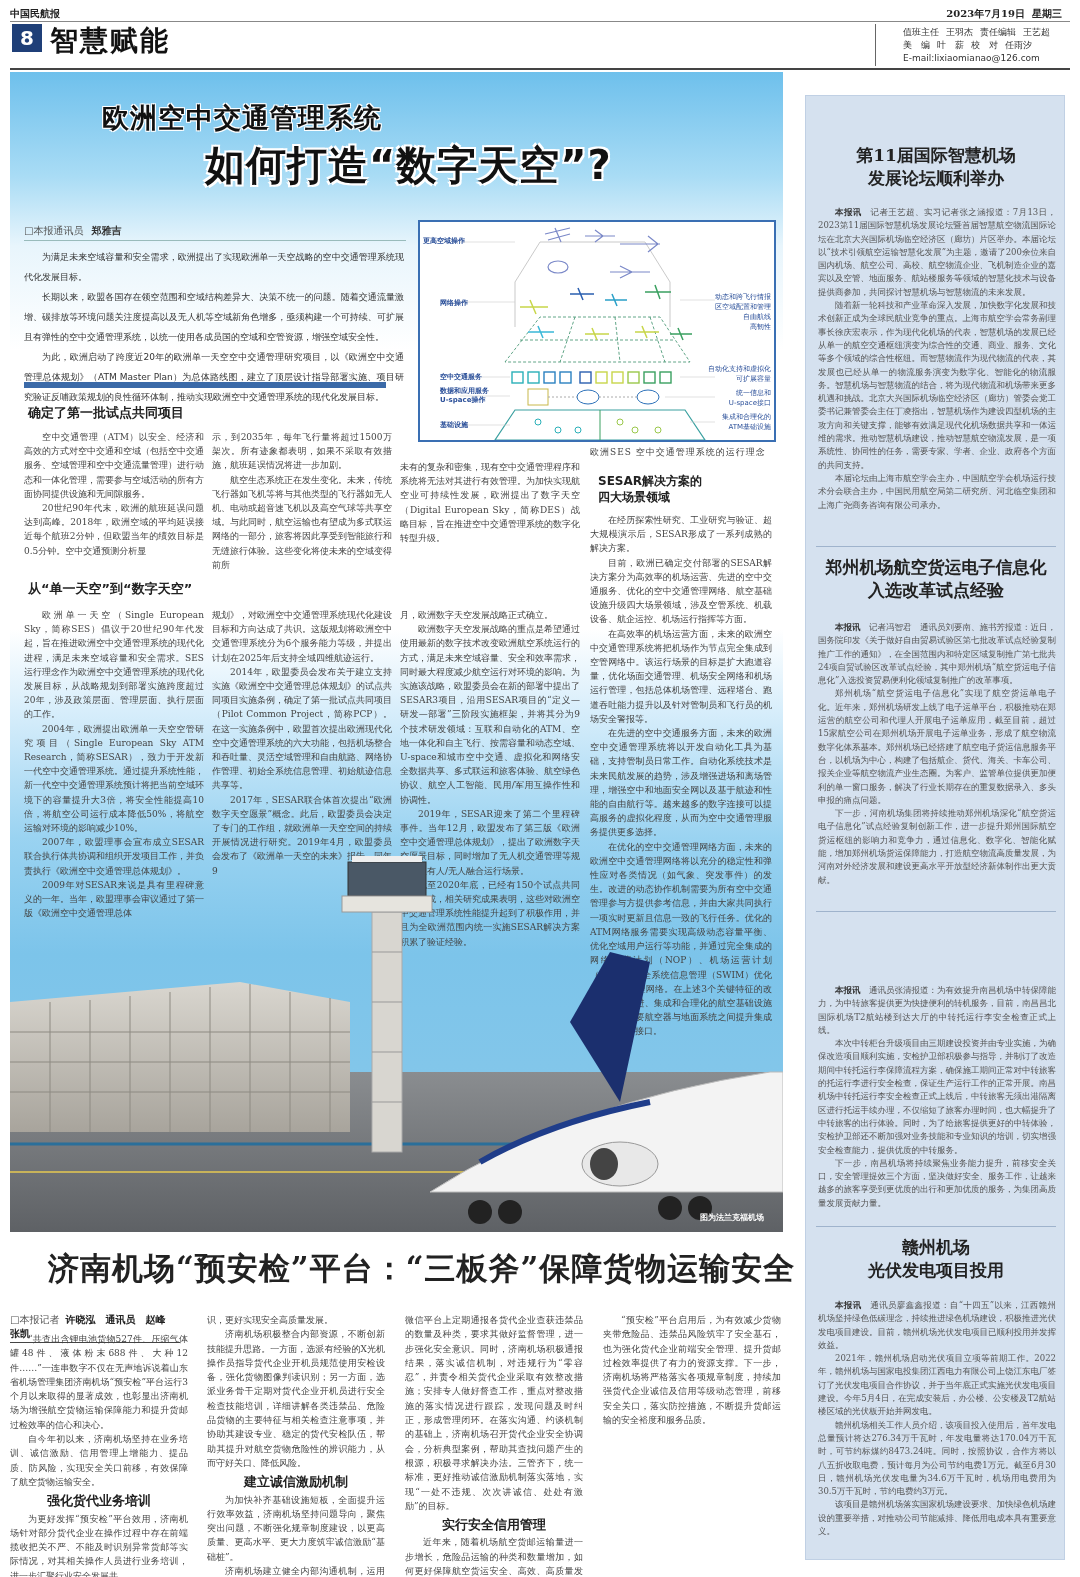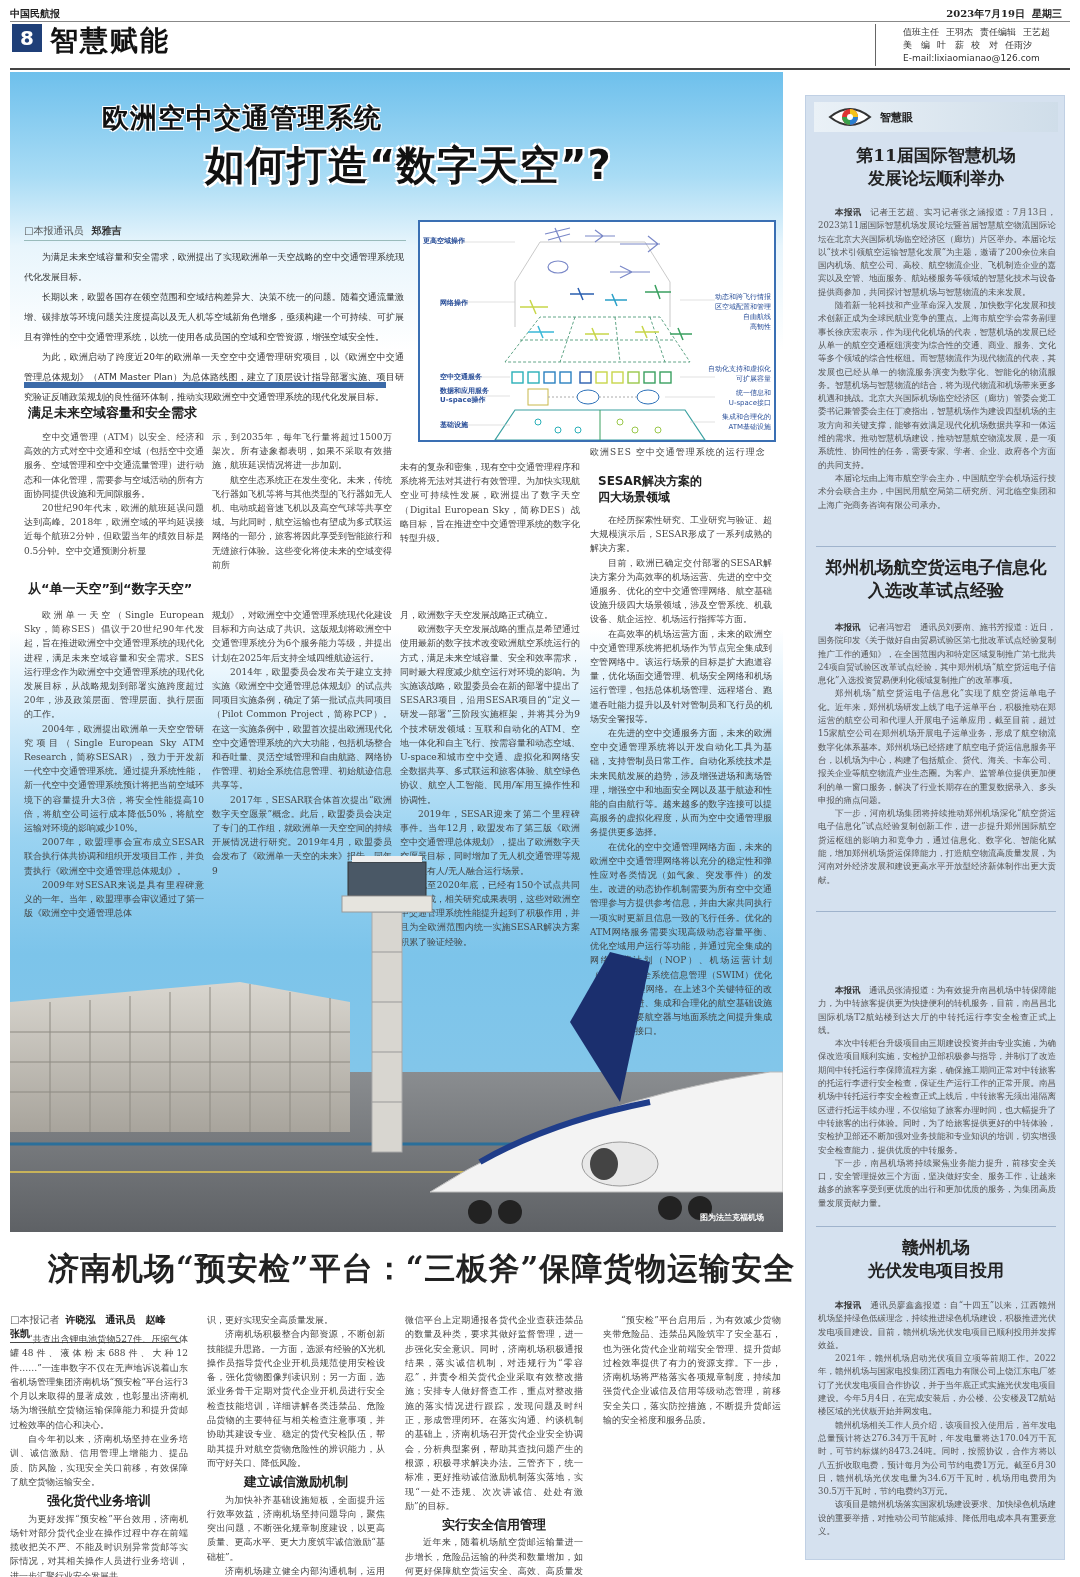--- a/index.html
+++ b/index.html
@@ -179,21 +179,21 @@
       <div>统一信息和</div>
       <div>U-space接口</div>
     </div>
     <div class="dlabel-r" style="right:3px;top:190px;width:62px">
       <div>集成和合理化的</div>
       <div>ATM基础设施</div>
     </div>
   </div>
   <div class="diagram-caption">欧洲SES 空中交通管理系统的运行理念</div>
 
-  <div class="h-sub" style="left:18px;top:332px;font-size:13px">满足未来空域容量和安全需求</div>
+  <div class="h-sub" style="left:18px;top:332px;font-size:13px">确定了第一批试点共同项目</div>
   <div class="col" style="left:14px;top:358px;width:180px">
     <p>空中交通管理（ATM）以安全、经济和高效的方式对空中交通和空域（包括空中交通服务、空域管理和空中交通流量管理）进行动态和一体化管理，需要参与空域活动的所有方面协同提供设施和无间隙服务。</p>
     <p>20世纪90年代末，欧洲的航班延误问题达到高峰。2018年，欧洲空域的平均延误接近每个航班2分钟，但欧盟当年的绩效目标是0.5分钟。空中交通预测分析显</p>
   </div>
   <div class="col" style="left:202px;top:358px;width:180px">
     <p style="text-indent:0">示，到2035年，每年飞行量将超过1500万架次。所有迹象都表明，如果不采取有效措施，航班延误情况将进一步加剧。</p>
     <p>航空生态系统正在发生变化。未来，传统飞行器如飞机等将与其他类型的飞行器如无人机、电动或超音速飞机以及高空气球等共享空域。与此同时，航空运输也有望成为多式联运网络的一部分，旅客将因此享受到智能旅行和无缝旅行体验。这些变化将使未来的空域变得前所</p>
   </div>
   <div class="col" style="left:390px;top:388px;width:180px">
     <p style="text-indent:0">未有的复杂和密集，现有空中交通管理程序和系统将无法对其进行有效管理。为加快实现航空业可持续性发展，欧洲提出了数字天空（Digital European Sky，简称DES）战略目标，旨在推进空中交通管理系统的数字化转型升级。</p>
@@ -306,31 +306,20 @@
 <div class="bcol" style="left:405px;top:1313px;width:178px">
     <p style="text-indent: 0px;">微信平台上定期通报各货代企业查获违禁品的数量及种类，要求其做好监督管理，进一步强化安全意识。同时，济南机场积极通报结果，落实诚信机制，对违规行为“零容忍”，并责令相关货代企业采取有效整改措施；安排专人做好督查工作，重点对整改措施的落实情况进行跟踪，发现问题及时纠正，形成管理闭环。在落实沟通、约谈机制的基础上，济南机场召开货代企业安全协调会，分析典型案例，帮助其查找问题产生的根源，积极寻求解决办法。三管齐下，统一标准，更好推动诚信激励机制落实落地，实现“一处不违规、次次讲诚信、处处有激励”的目标。</p>
     <div class="bhead">实行安全信用管理</div>
     <p>近年来，随着机场航空货邮运输量进一步增长，危险品运输的种类和数量增加，如何更好保障航空货运安全、高效、高质量发展成为关键。</p>
   </div>
 <div class="bcol" style="left:603px;top:1313px;width:178px">
     <p>“预安检”平台启用后，为有效减少货物夹带危险品、违禁品风险筑牢了安全基石，也为强化货代企业前端安全管理、提升货邮过检效率提供了有力的资源支撑。下一步，济南机场将严格落实各项规章制度，持续加强货代企业诚信及信用等级动态管理，前移安全关口，落实防控措施，不断提升货邮运输的安全裕度和服务品质。</p>
   </div>
 
 <div class="sidebar">
-  <div class="eye-box">
-    <svg style="position:absolute;left:14px;top:3px" width="44" height="24">
-      <path d="M2,12 Q22,-4 42,12 Q22,28 2,12 Z" fill="#fff" stroke="#333" stroke-width="2"></path>
-      <circle cx="22" cy="12" r="8" fill="#d33"></circle>
-      <path d="M22,4 A8,8 0 0 1 30,12 L22,12 Z" fill="#f4c21a"></path>
-      <path d="M30,12 A8,8 0 0 1 22,20 L22,12 Z" fill="#2a7fd0"></path>
-      <path d="M22,20 A8,8 0 0 1 14,12 L22,12 Z" fill="#3aa04a"></path>
-      <circle cx="22" cy="12" r="3" fill="#fff"></circle>
-    </svg>
-    <div class="eye-label" style="top:8px">智慧眼</div>
-  </div>
 
   <div class="sb-title" style="top:48px">
     <div>第11届国际智慧机场</div>
     <div>发展论坛顺利举办</div>
   </div>
   <div class="sb-text" style="top:110px">
     <p><b>本报讯</b>　<span>记者王艺超、实习记者张之涵报道：7月13日，2023第11届国际智慧机场发展论坛暨首届智慧航空物流国际论坛在北京大兴国际机场临空经济区（廊坊）片区举办。本届论坛以“技术引领航空运输智慧化发展”为主题，邀请了200余位来自国内机场、航空公司、高校、航空物流企业、飞机制造企业的嘉宾以及空管、地面服务、航站楼服务等领域的智慧化技术与设备提供商参加，共同探讨智慧机场与智慧物流的未来发展。</span></p>
     <p>随着新一轮科技和产业革命深入发展，加快数字化发展和技术创新正成为全球民航业竞争的重点。上海市航空学会常务副理事长徐庆宏表示，作为现代化机场的代表，智慧机场的发展已经从单一的航空交通枢纽演变为综合性的交通、商业、服务、文化等多个领域的综合性枢纽。而智慧物流作为现代物流的代表，其发展也已经从单一的物流服务演变为数字化、智能化的物流服务。智慧机场与智慧物流的结合，将为现代物流和机场带来更多机遇和挑战。北京大兴国际机场临空经济区（廊坊）管委会党工委书记兼管委会主任丁凌指出，智慧机场作为建设四型机场的主攻方向和关键支撑，能够有效满足现代化机场数据共享和一体运维的需求。推动智慧机场建设，推动智慧航空物流发展，是一项系统性、协同性的任务，需要专家、学者、企业、政府各个方面的共同支持。</p>
     <p>本届论坛由上海市航空学会主办，中国航空学会机场运行技术分会联合主办，中国民用航空局第二研究所、河北临空集团和上海广尧商务咨询有限公司承办。</p>
   </div>

